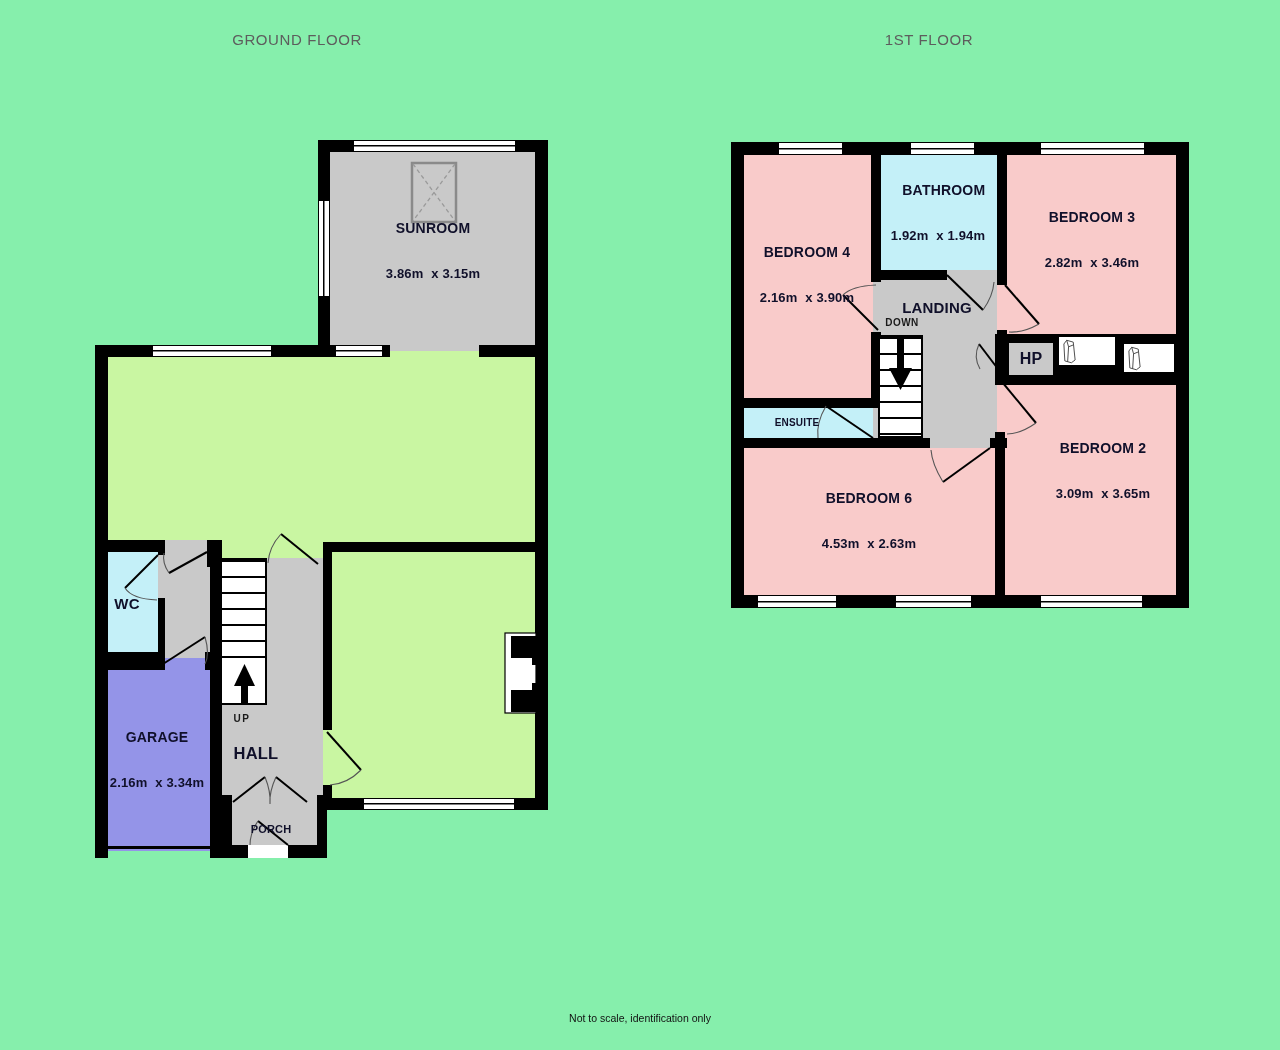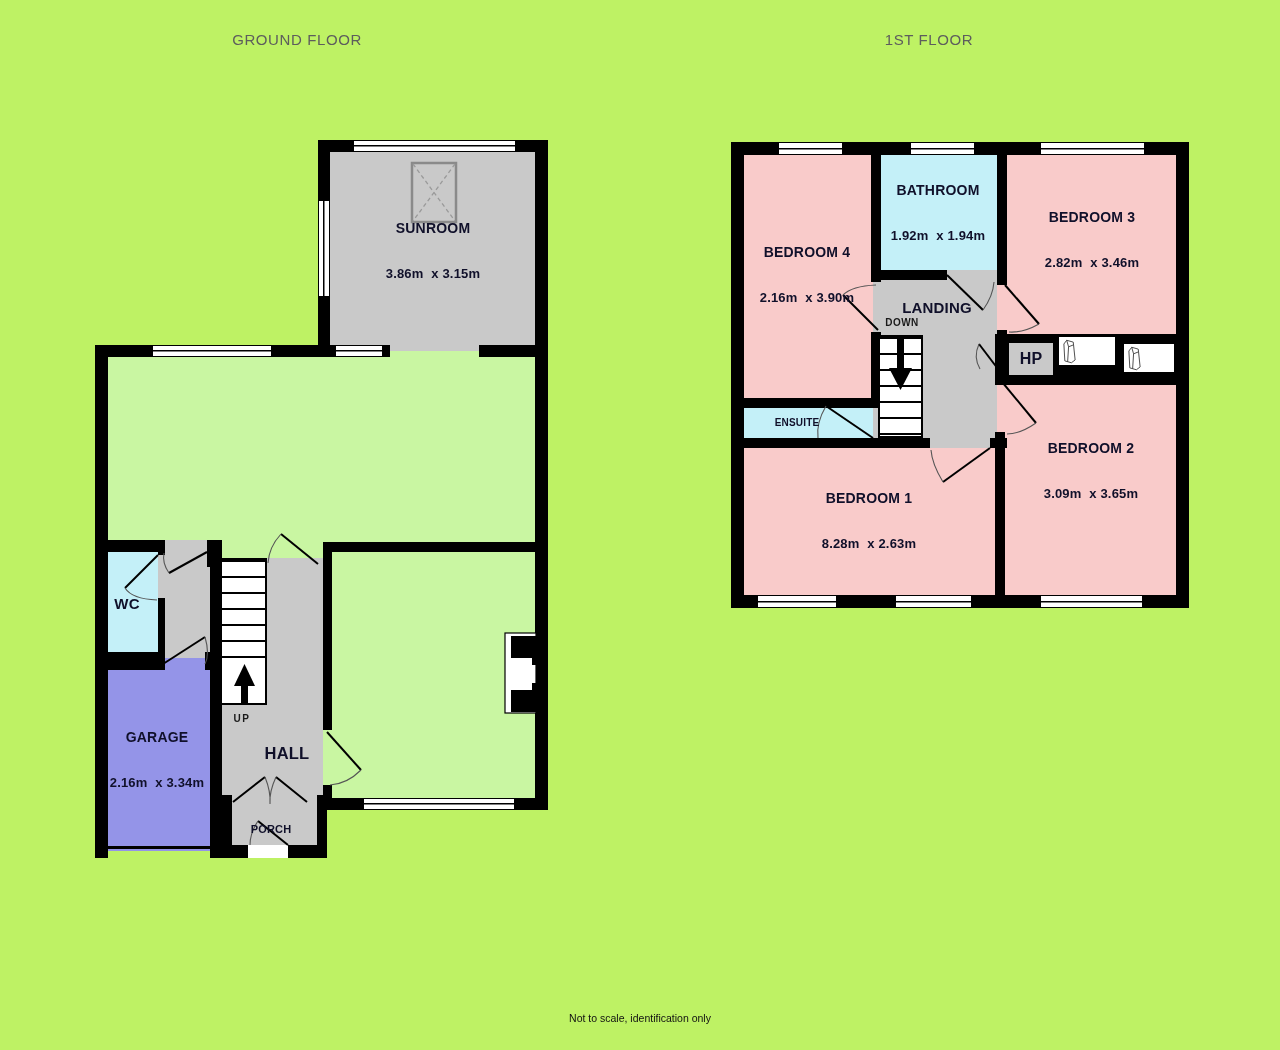--- a/index.html
+++ b/index.html
@@ -1,16 +1,16 @@
 <!DOCTYPE html>
 <html><head>
 <meta charset="utf-8">
 <style>
   html,body{margin:0;padding:0;background:#fff;}
-  .canvas{position:relative;width:1280px;height:1050px;background:#bef264;overflow:hidden;
+  .canvas{position:relative;width:1280px;height:1050px;background:#86efac;overflow:hidden;
           font-family:"Liberation Sans","DejaVu Sans",sans-serif;}
   .floor{position:absolute;}
   .f{position:absolute;}
   .w{position:absolute;background:#000;}
   .win-h{position:absolute;background:#fff;border:1px solid #000;box-sizing:border-box;
          background-image:linear-gradient(#000,#000);background-repeat:no-repeat;
          background-size:100% 1.5px;background-position:center;}
   .win-v{position:absolute;background:#fff;border:1px solid #000;box-sizing:border-box;
          background-image:linear-gradient(#000,#000);background-repeat:no-repeat;
          background-size:1.5px 100%;background-position:center;}
@@ -123,21 +123,21 @@
       <span class="nm">SUNROOM</span>
       <span class="dm">3.86m  x 3.15m</span>
     </div>
     <div class="lbl" style="left:32px;top:463px;">
       <span class="nm" style="font-size:15px;">WC</span>
     </div>
     <div class="lbl" style="left:62px;top:620px;">
       <span class="nm">GARAGE</span>
       <span class="dm">2.16m  x 3.34m</span>
     </div>
-    <div class="lbl" style="left:192px;top:613px;text-align:right;">
+    <div class="lbl" style="left:161px;top:613px;text-align:right;">
       <span class="nm" style="font-size:16.5px;">HALL</span>
     </div>
     <div class="lbl" style="left:176px;top:689px;">
       <span class="nm" style="font-size:11px;">PORCH</span>
     </div>
     <div class="small-dir" style="left:147px;top:578px;">UP</div>
   </div>
 
   <div class="floor" style="left:731px;top:142px;width:458px;height:466px;">
 
@@ -211,40 +211,40 @@
       <g fill="#000">
         <rect x="166" y="197" width="7" height="30"></rect>
         <polygon points="158,226 181,226 169.5,248"></polygon>
       </g>
     </svg>
 
     <div class="lbl" style="left:76px;top:133px;text-align:center;">
       <span class="nm">BEDROOM 4</span>
       <span class="dm">2.16m  x 3.90m</span>
     </div>
-    <div class="lbl" style="left:207px;top:71px;">
+    <div class="lbl" style="left:207px;top:71px;text-align:right;">
       <span class="nm">BATHROOM</span>
       <span class="dm">1.92m  x 1.94m</span>
     </div>
     <div class="lbl" style="left:361px;top:98px;">
       <span class="nm">BEDROOM 3</span>
       <span class="dm">2.82m  x 3.46m</span>
     </div>
     <div class="lbl" style="left:206px;top:165px;">
       <span class="nm" style="font-size:15px;">LANDING</span>
     </div>
     <div class="small-dir" style="left:171px;top:180px;letter-spacing:.5px;">DOWN</div>
     <div class="lbl" style="left:66px;top:280px;">
       <span class="nm" style="font-size:10px;">ENSUITE</span>
     </div>
     <div class="lbl" style="left:138px;top:379px;">
-      <span class="nm">BEDROOM 1</span>
-      <span class="dm">8.28m  x 2.63m</span>
-    </div>
-    <div class="lbl" style="left:360px;top:329px;">
+      <span class="nm">BEDROOM 6</span>
+      <span class="dm">4.53m  x 2.63m</span>
+    </div>
+    <div class="lbl" style="left:372px;top:329px;">
       <span class="nm">BEDROOM 2</span>
       <span class="dm">3.09m  x 3.65m</span>
     </div>
     <div class="lbl" style="left:300px;top:216px;">
       <span class="nm" style="font-size:16px;">HP</span>
     </div>
   </div>
 
   <div class="footer" style="left:640px;top:988px;">
     <span style="display:block;text-align:center;">Not to scale, identification only</span>

